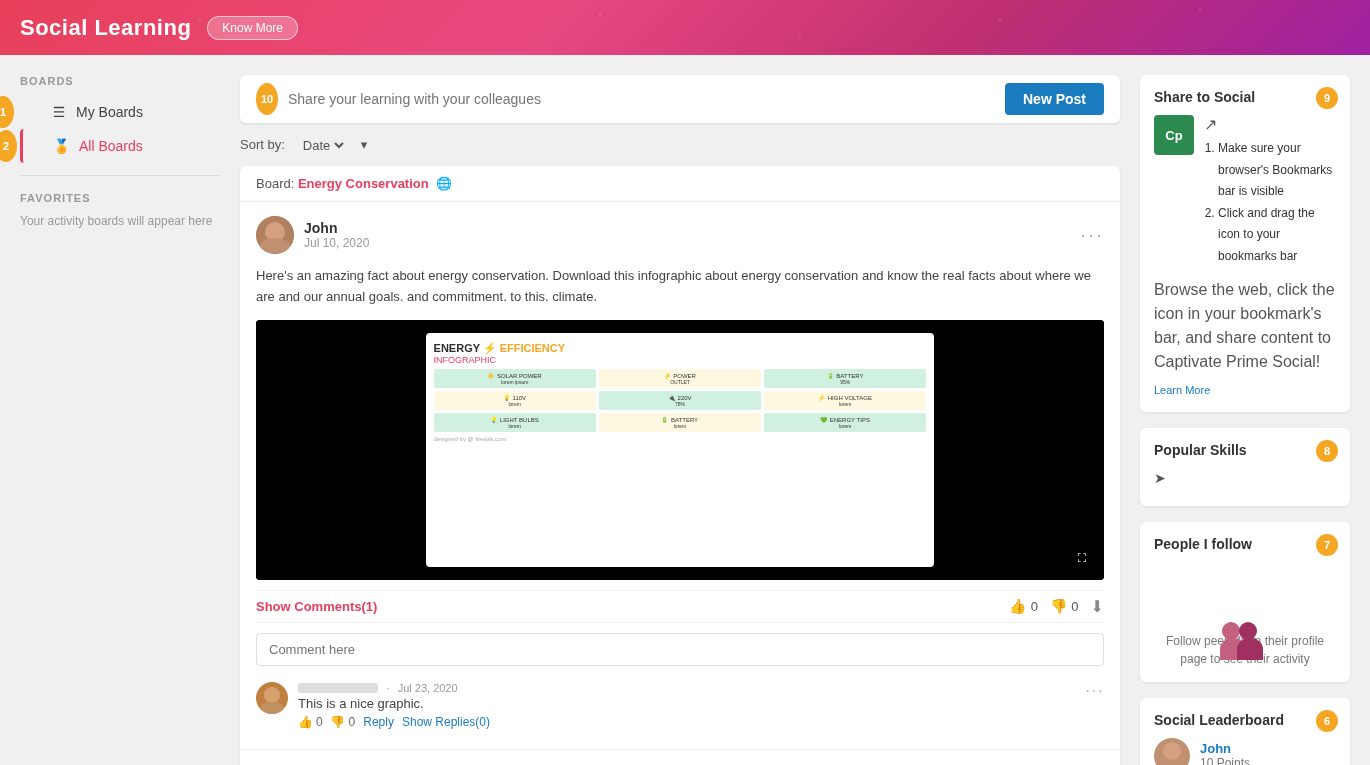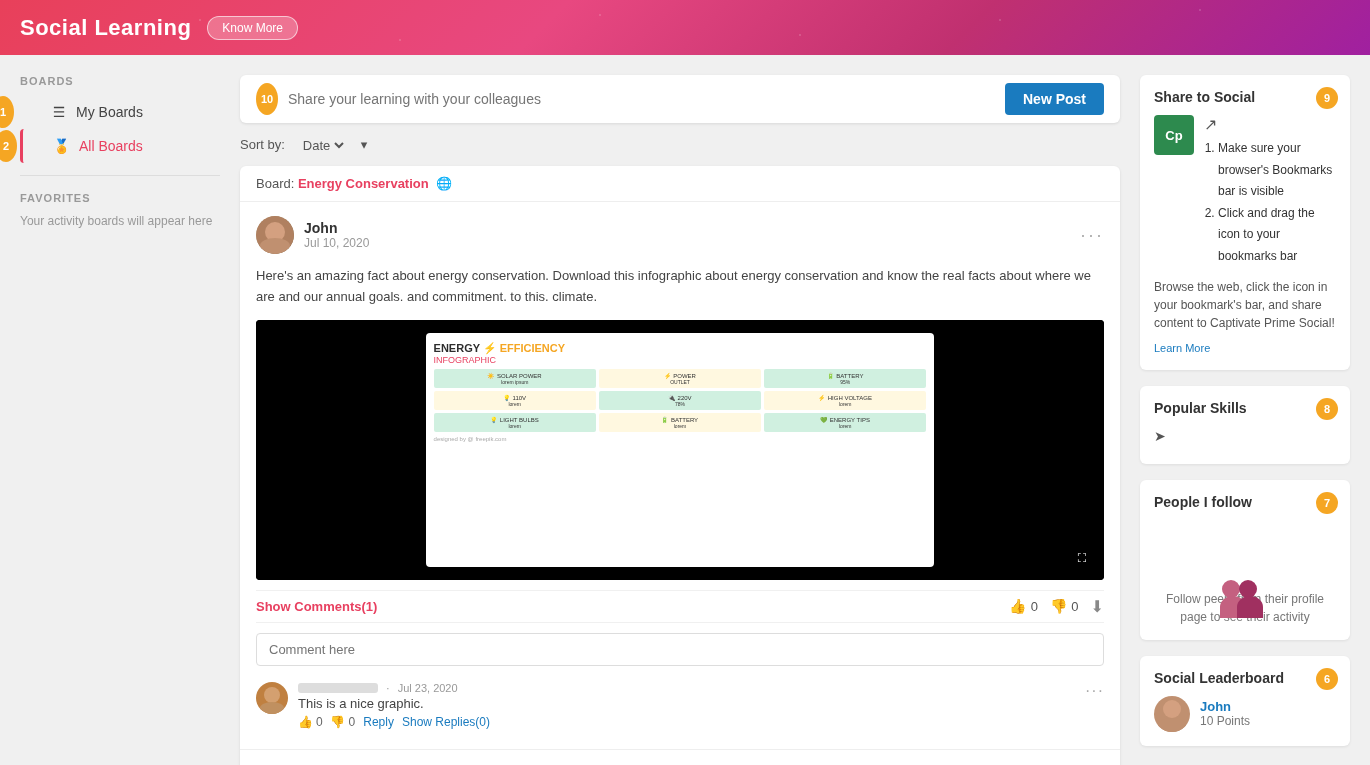--- a/index.html
+++ b/index.html
@@ -457,21 +457,21 @@
       border-radius: 4px;
       display: flex;
       align-items: center;
       justify-content: center;
       color: white;
       font-size: 13px;
       font-weight: 700;
       flex-shrink: 0;
     }
     .share-steps { font-size: 12px; color: #333; line-height: 1.8; }
-    .share-desc { font-size: 12px; color: #555; line-height: 1.5; margin-bottom: 6px; }
+    .share-desc { font-size: 16px; color: #555; line-height: 1.5; margin-bottom: 6px; }
     .learn-more-link { color: #1a7bbf; font-size: 11px; cursor: pointer; margin-top: 16px; }
 
     .skill-item {
       display: flex;
       align-items: flex-start;
       gap: 8px;
       margin-bottom: 6px;
     }
     .skill-icon { color: #555; font-size: 14px; margin-top: 2px; }
     .skill-name { font-size: 13px; color: #333; font-weight: 600; }

